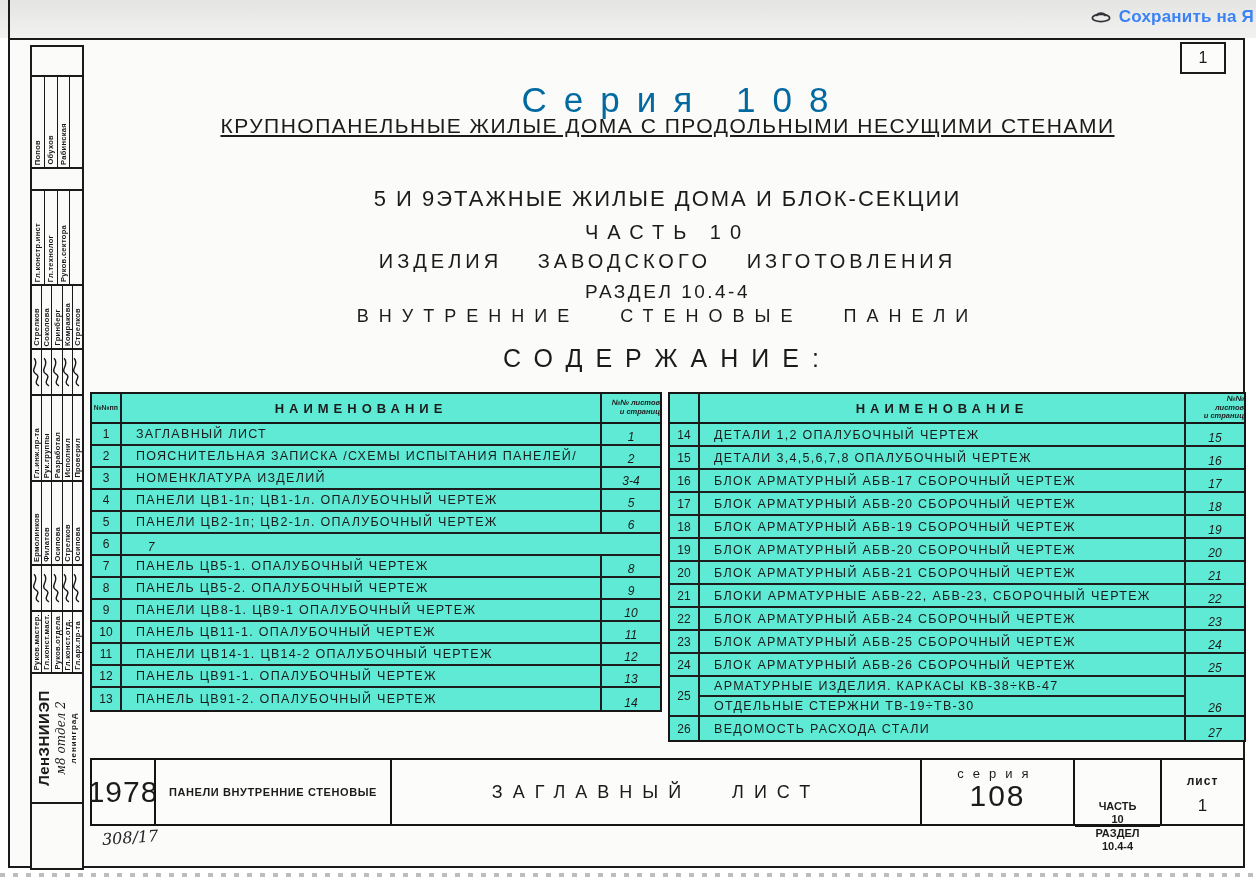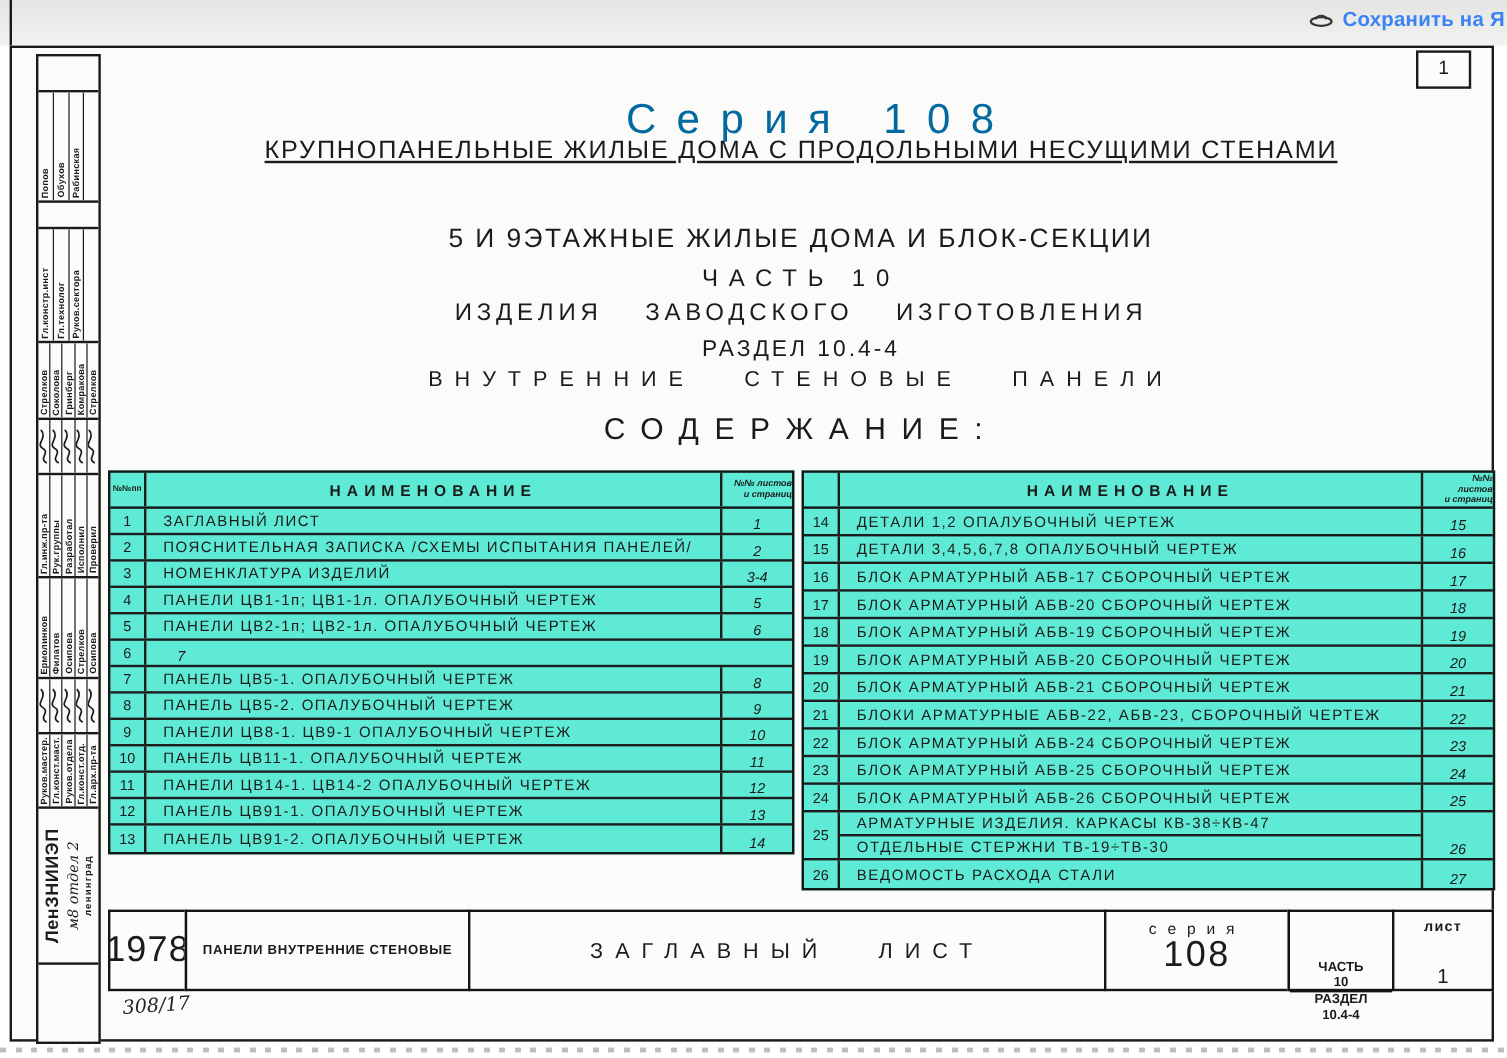--- a/index.html
+++ b/index.html
@@ -78,21 +78,21 @@
   .tb-year{left:90px;width:66px;height:68px;font-size:30px;letter-spacing:1px;}
   .tb-subject{left:154px;width:238px;height:68px;font-size:11px;font-weight:bold;letter-spacing:.6px;text-align:center;}
   .tb-title{left:390px;width:532px;height:68px;font-size:18px;letter-spacing:10px;word-spacing:26px;}
   .tb-series{left:920px;width:155px;height:68px;flex-direction:column;justify-content:flex-start;padding-top:6px;}
   .tb-series .lbl{font-size:13px;letter-spacing:9px;}
   .tb-series .val{font-size:30px;letter-spacing:2px;line-height:1.0;}
   .tb-part{left:1073px;width:89px;height:68px;flex-direction:column;padding:0;justify-content:stretch;}
   .tb-part .half{flex:1 1 0;display:flex;flex-direction:column;align-items:center;justify-content:center;
     width:100%;font-size:11px;font-weight:bold;line-height:1.15;box-sizing:border-box;}
   .tb-part .half:first-child{border-bottom:2px solid #141414;margin-top:40px;}
-  .tb-sheet{left:1160px;width:85px;height:68px;flex-direction:column;justify-content:space-between;padding-top:5px;}
+  .tb-sheet{left:1160px;width:85px;height:68px;flex-direction:column;justify-content:center;padding-top:5px;}
   .tb-sheet .lbl{font-size:12px;font-weight:bold;letter-spacing:1px;}
   .tb-sheet .val{font-size:17px;margin-top:8px;}
   .handwritten{position:absolute;left:102px;top:828px;
     font-family:"DejaVu Serif","Liberation Serif",serif;font-style:italic;font-size:16px;
     transform:rotate(-4deg);color:#232327;}
 </style>
 </head>
 <body>
 
 <div class="topband"></div>

